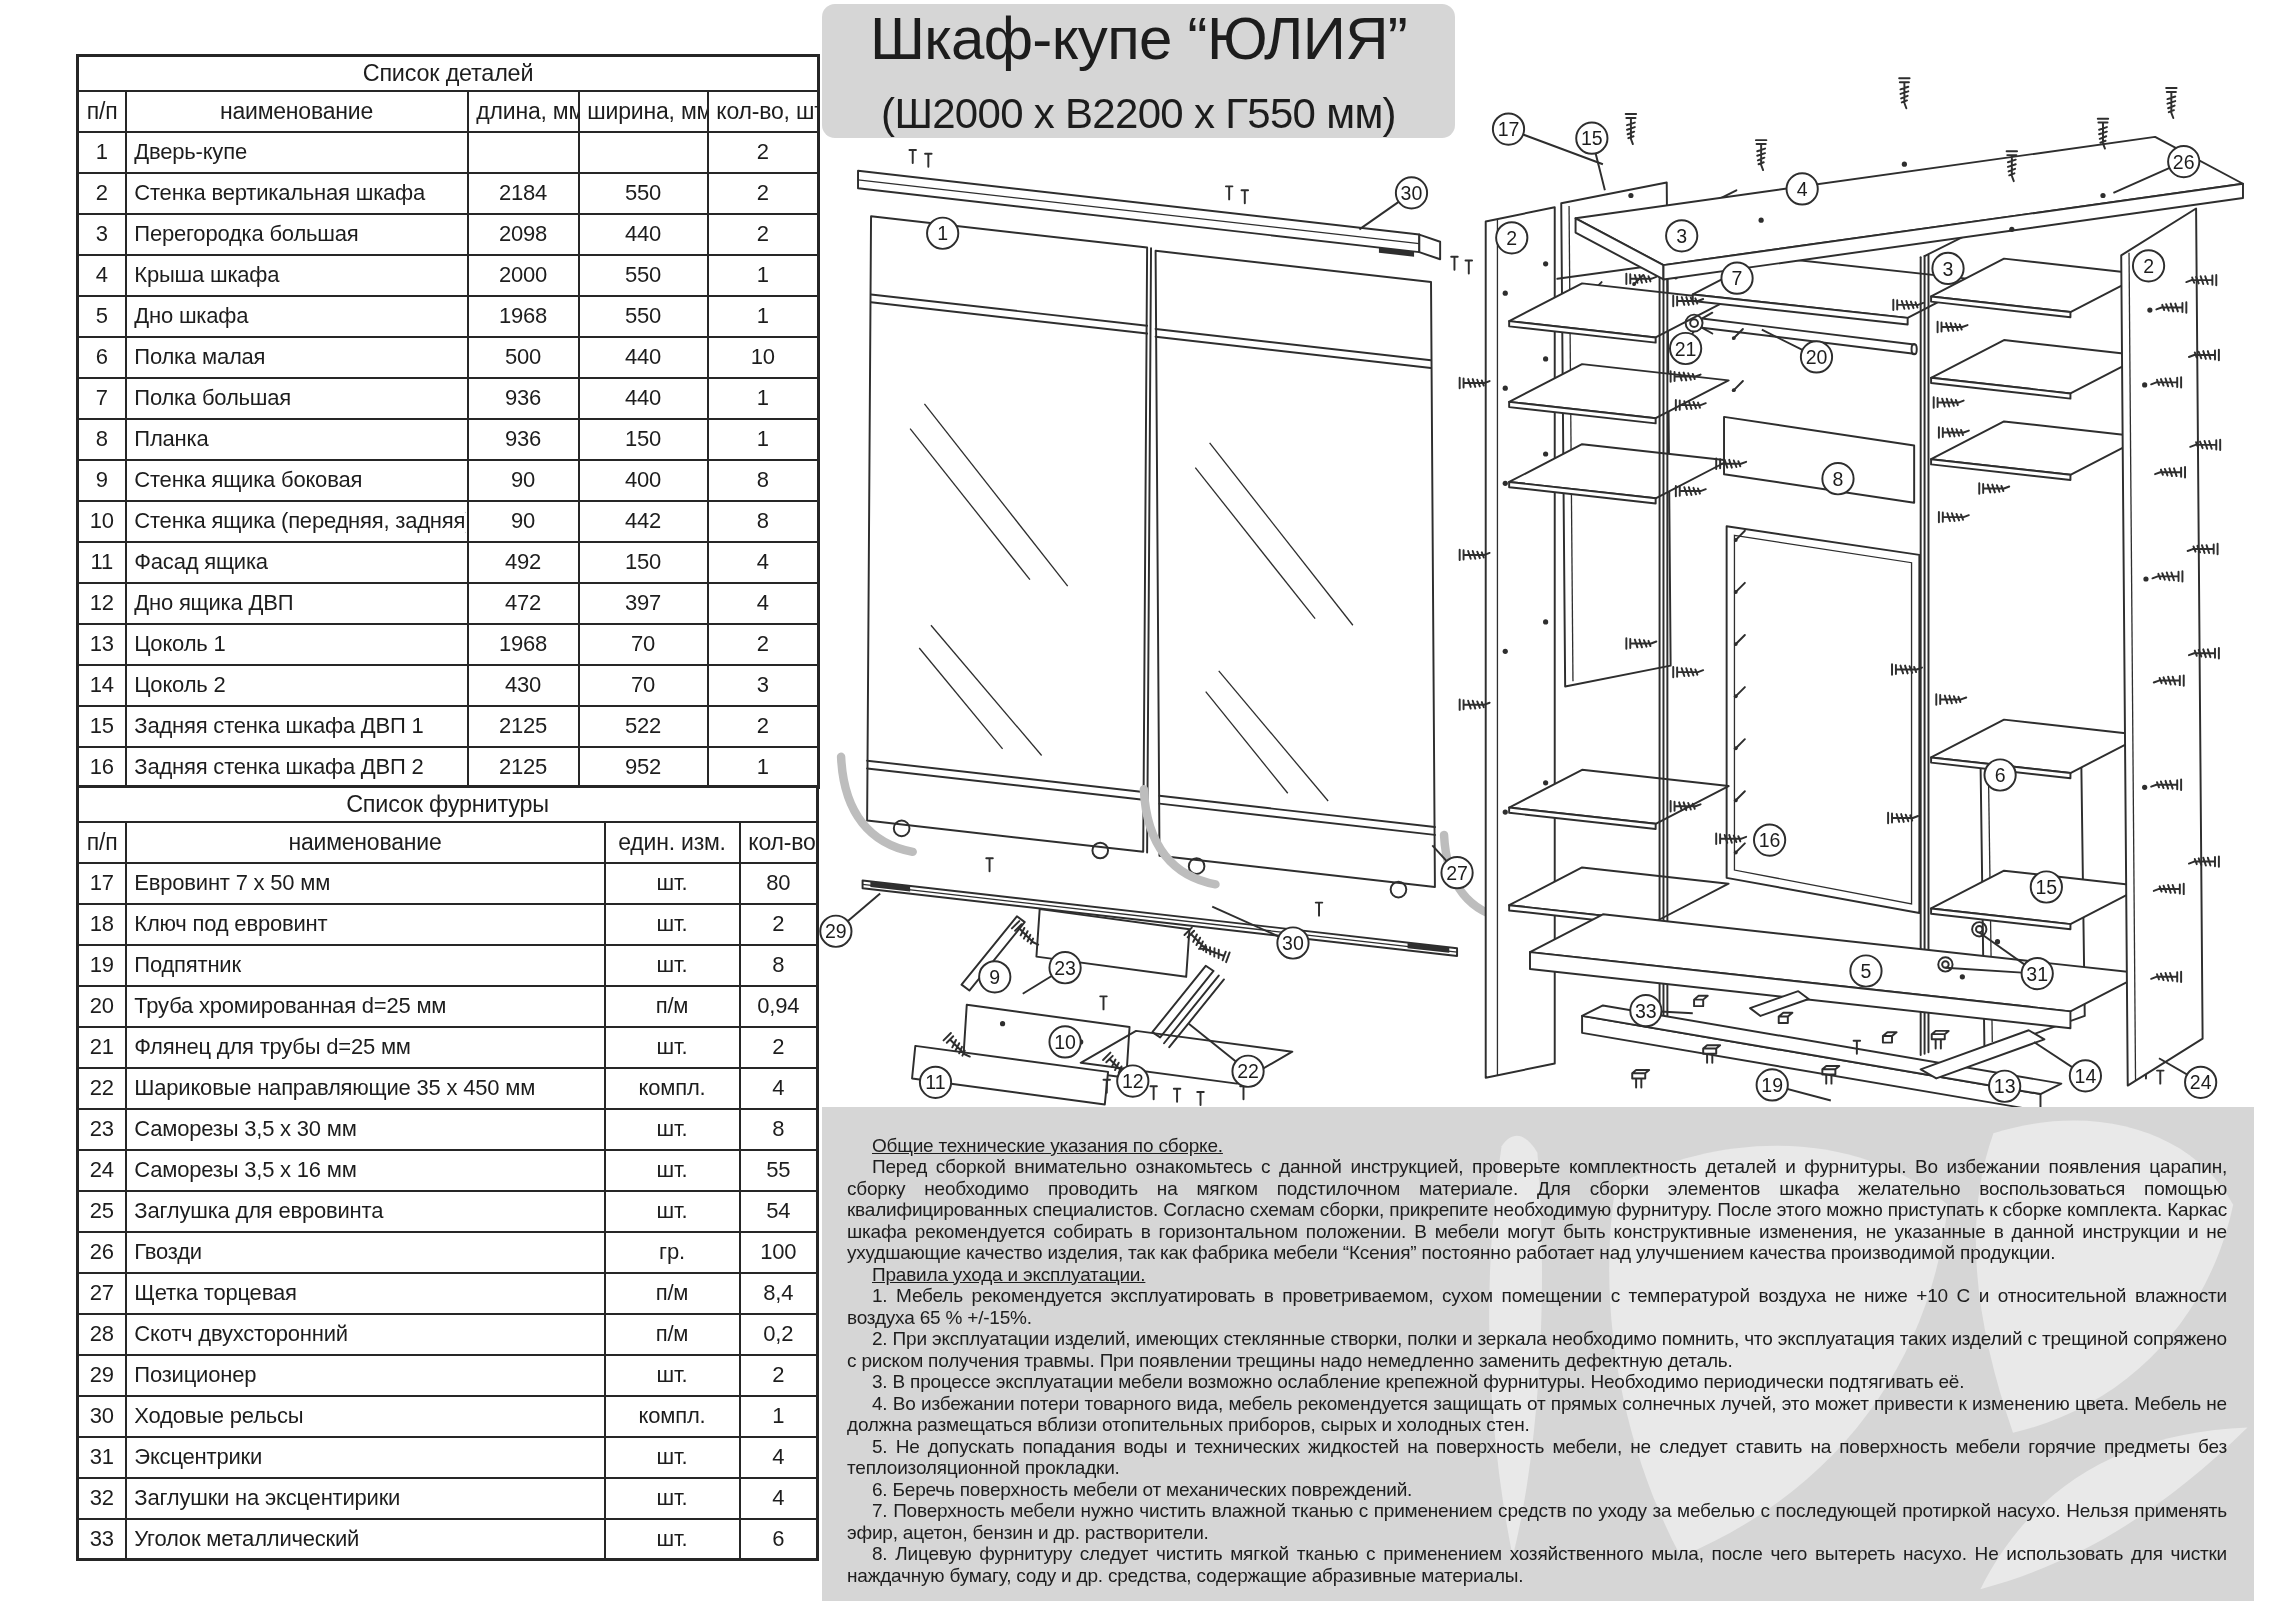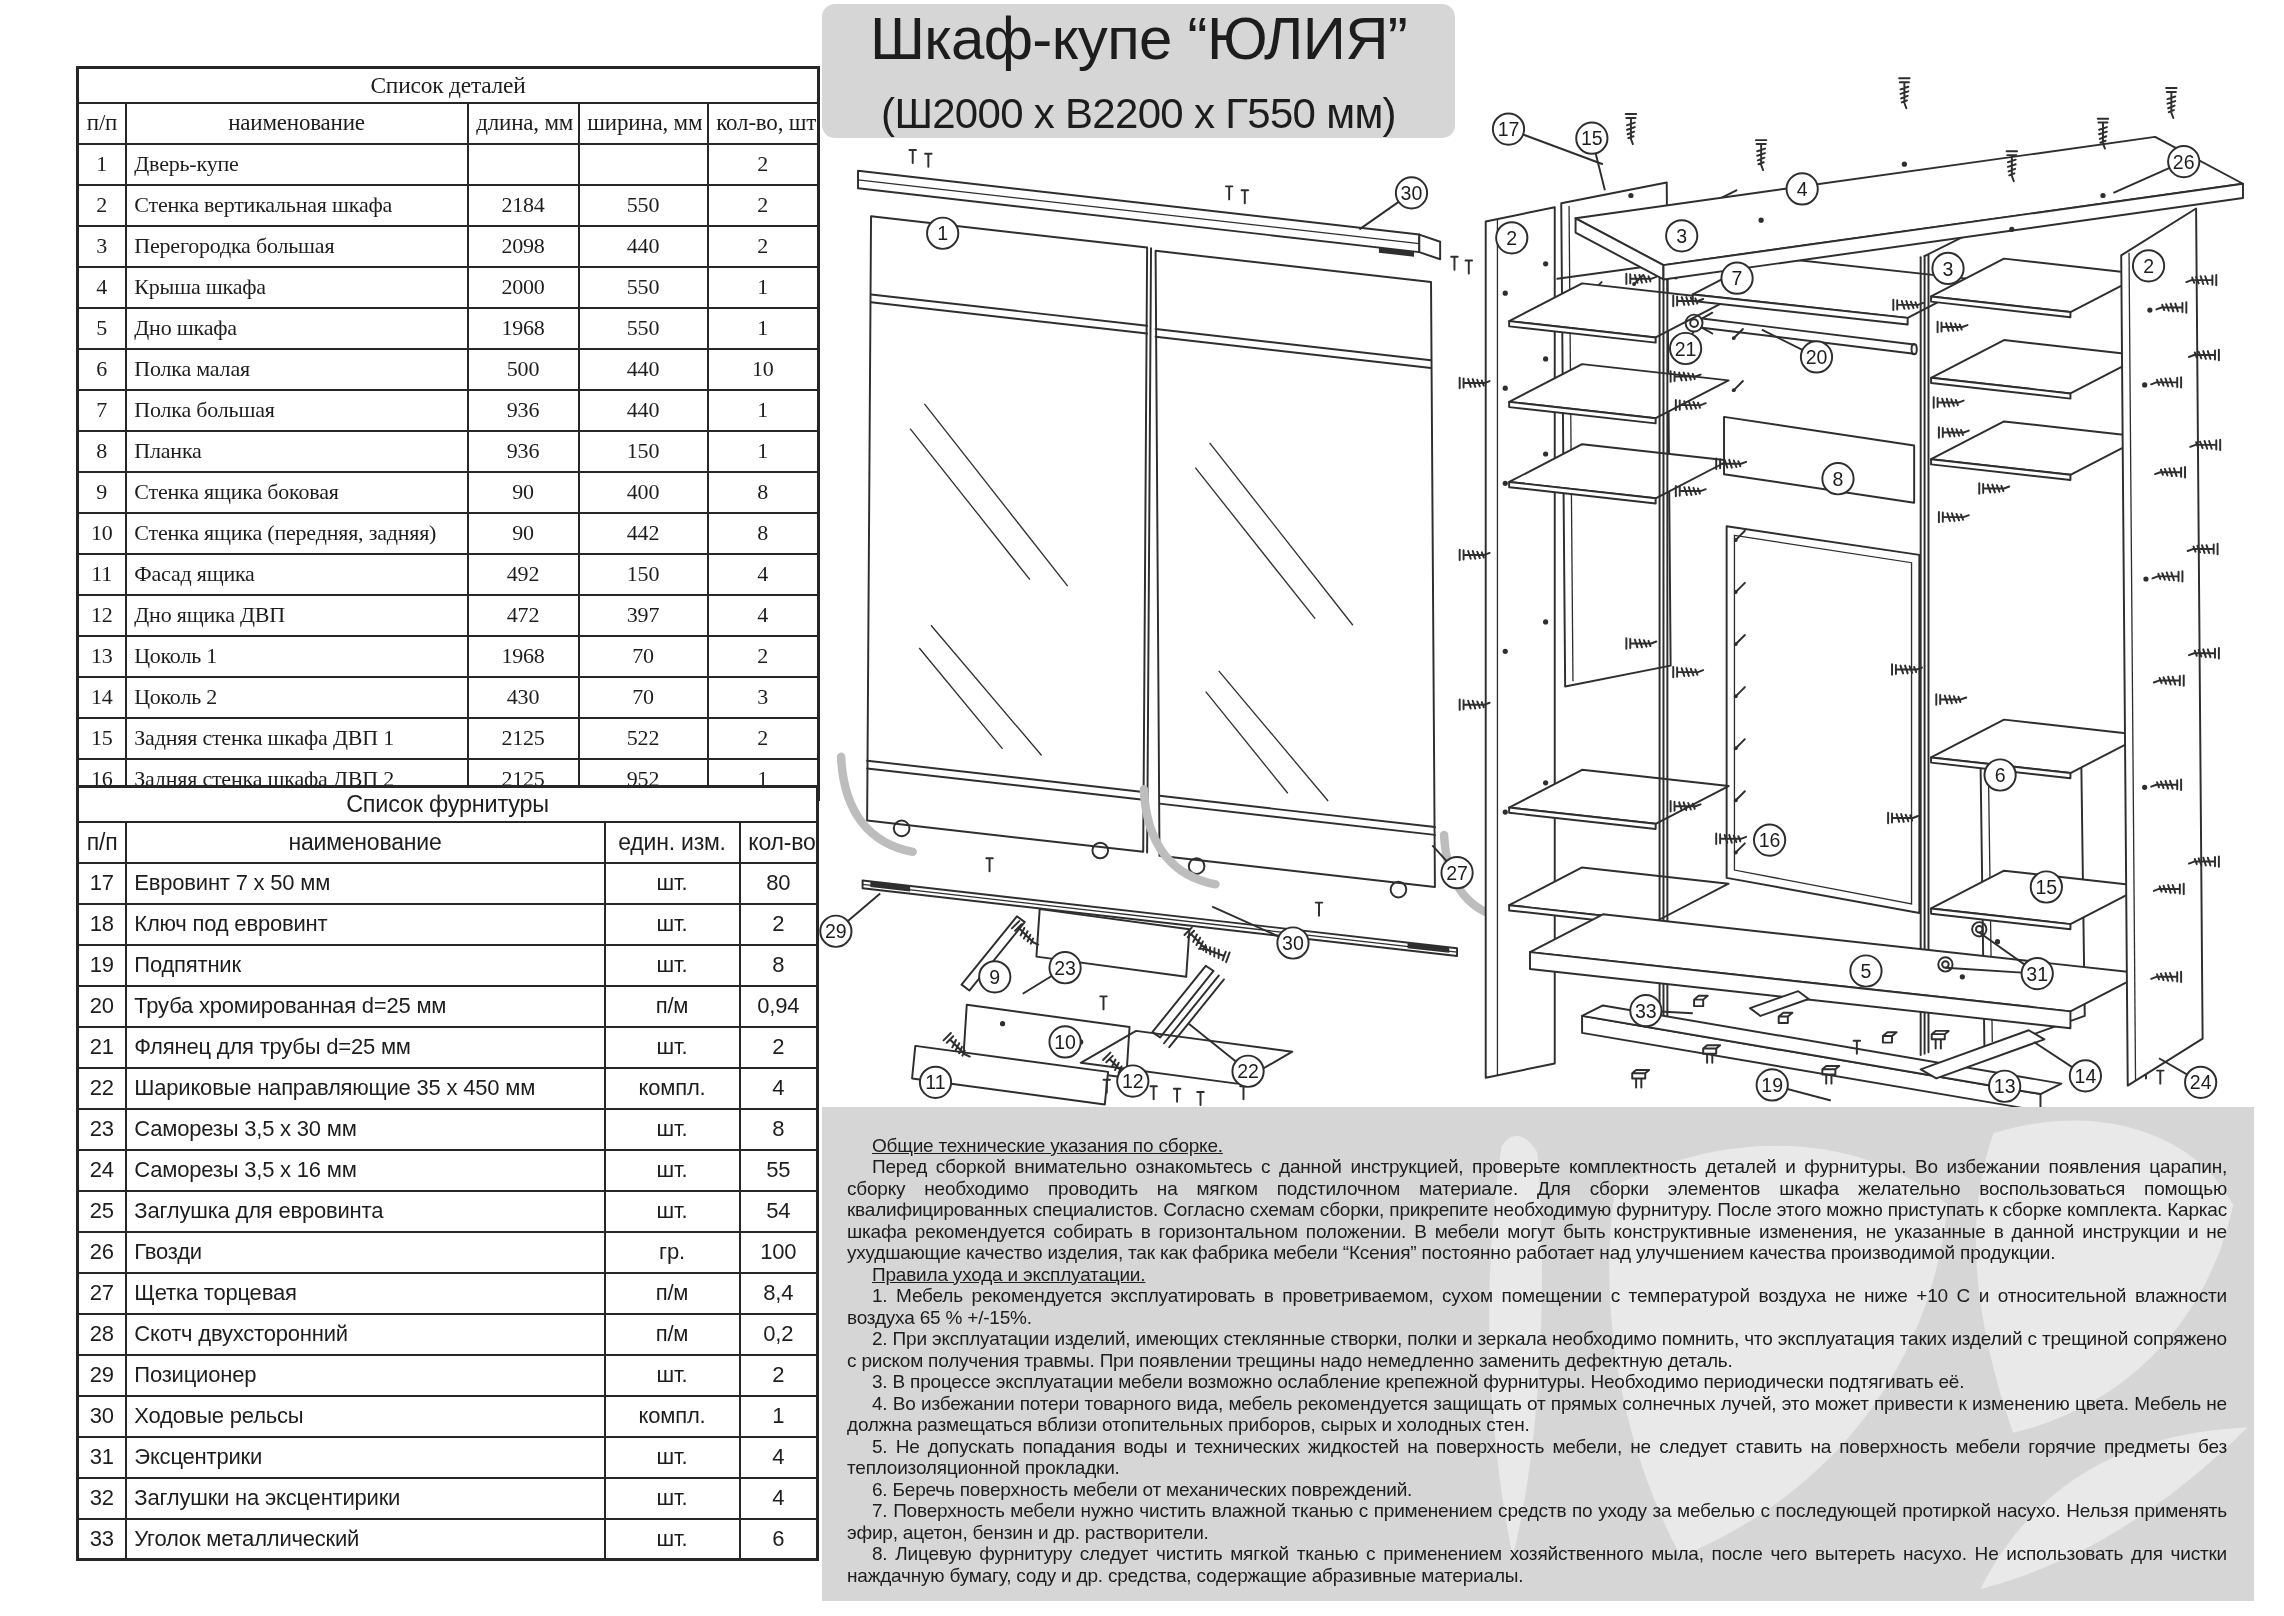--- a/index.html
+++ b/index.html
@@ -15,21 +15,21 @@
 
   
   .tbl{position:absolute;left:76px;border-collapse:collapse;table-layout:fixed;
        font-size:22px;letter-spacing:-0.2px;color:var(--text);background:#fff;}
   .tbl td,.tbl th{border:2px solid #262626;height:41px;padding:0 7.8px;overflow:hidden;white-space:nowrap;}
   .tbl{border:3.3px solid #262626;}
   .tbl .t-title td{height:35px;text-align:center;font-size:23.4px;padding:0;}
   .tbl th{font-weight:normal;text-align:center;font-size:23px;}
   .tbl td{text-align:center;}
   .tbl tbody td:nth-child(2){text-align:left;border-radius:10px;}
-  #parts-table{top:66px;width:740px;font-family:Liberation Serif, serif;}
+  #parts-table{top:54px;width:740px;}
   #hardware-table{top:785px;width:740px;}
 
   
   .title-block{position:absolute;left:822px;top:3.9px;width:633px;height:134px;
     background:var(--block-gray);border-radius:13px;display:flex;flex-direction:column;
     align-items:center;justify-content:center;}
   .title-block .t1{font-size:60px;letter-spacing:-0.7px;}
   .title-block .t2{font-size:42px;letter-spacing:-0.7px;margin-top:17px;}
 
   

